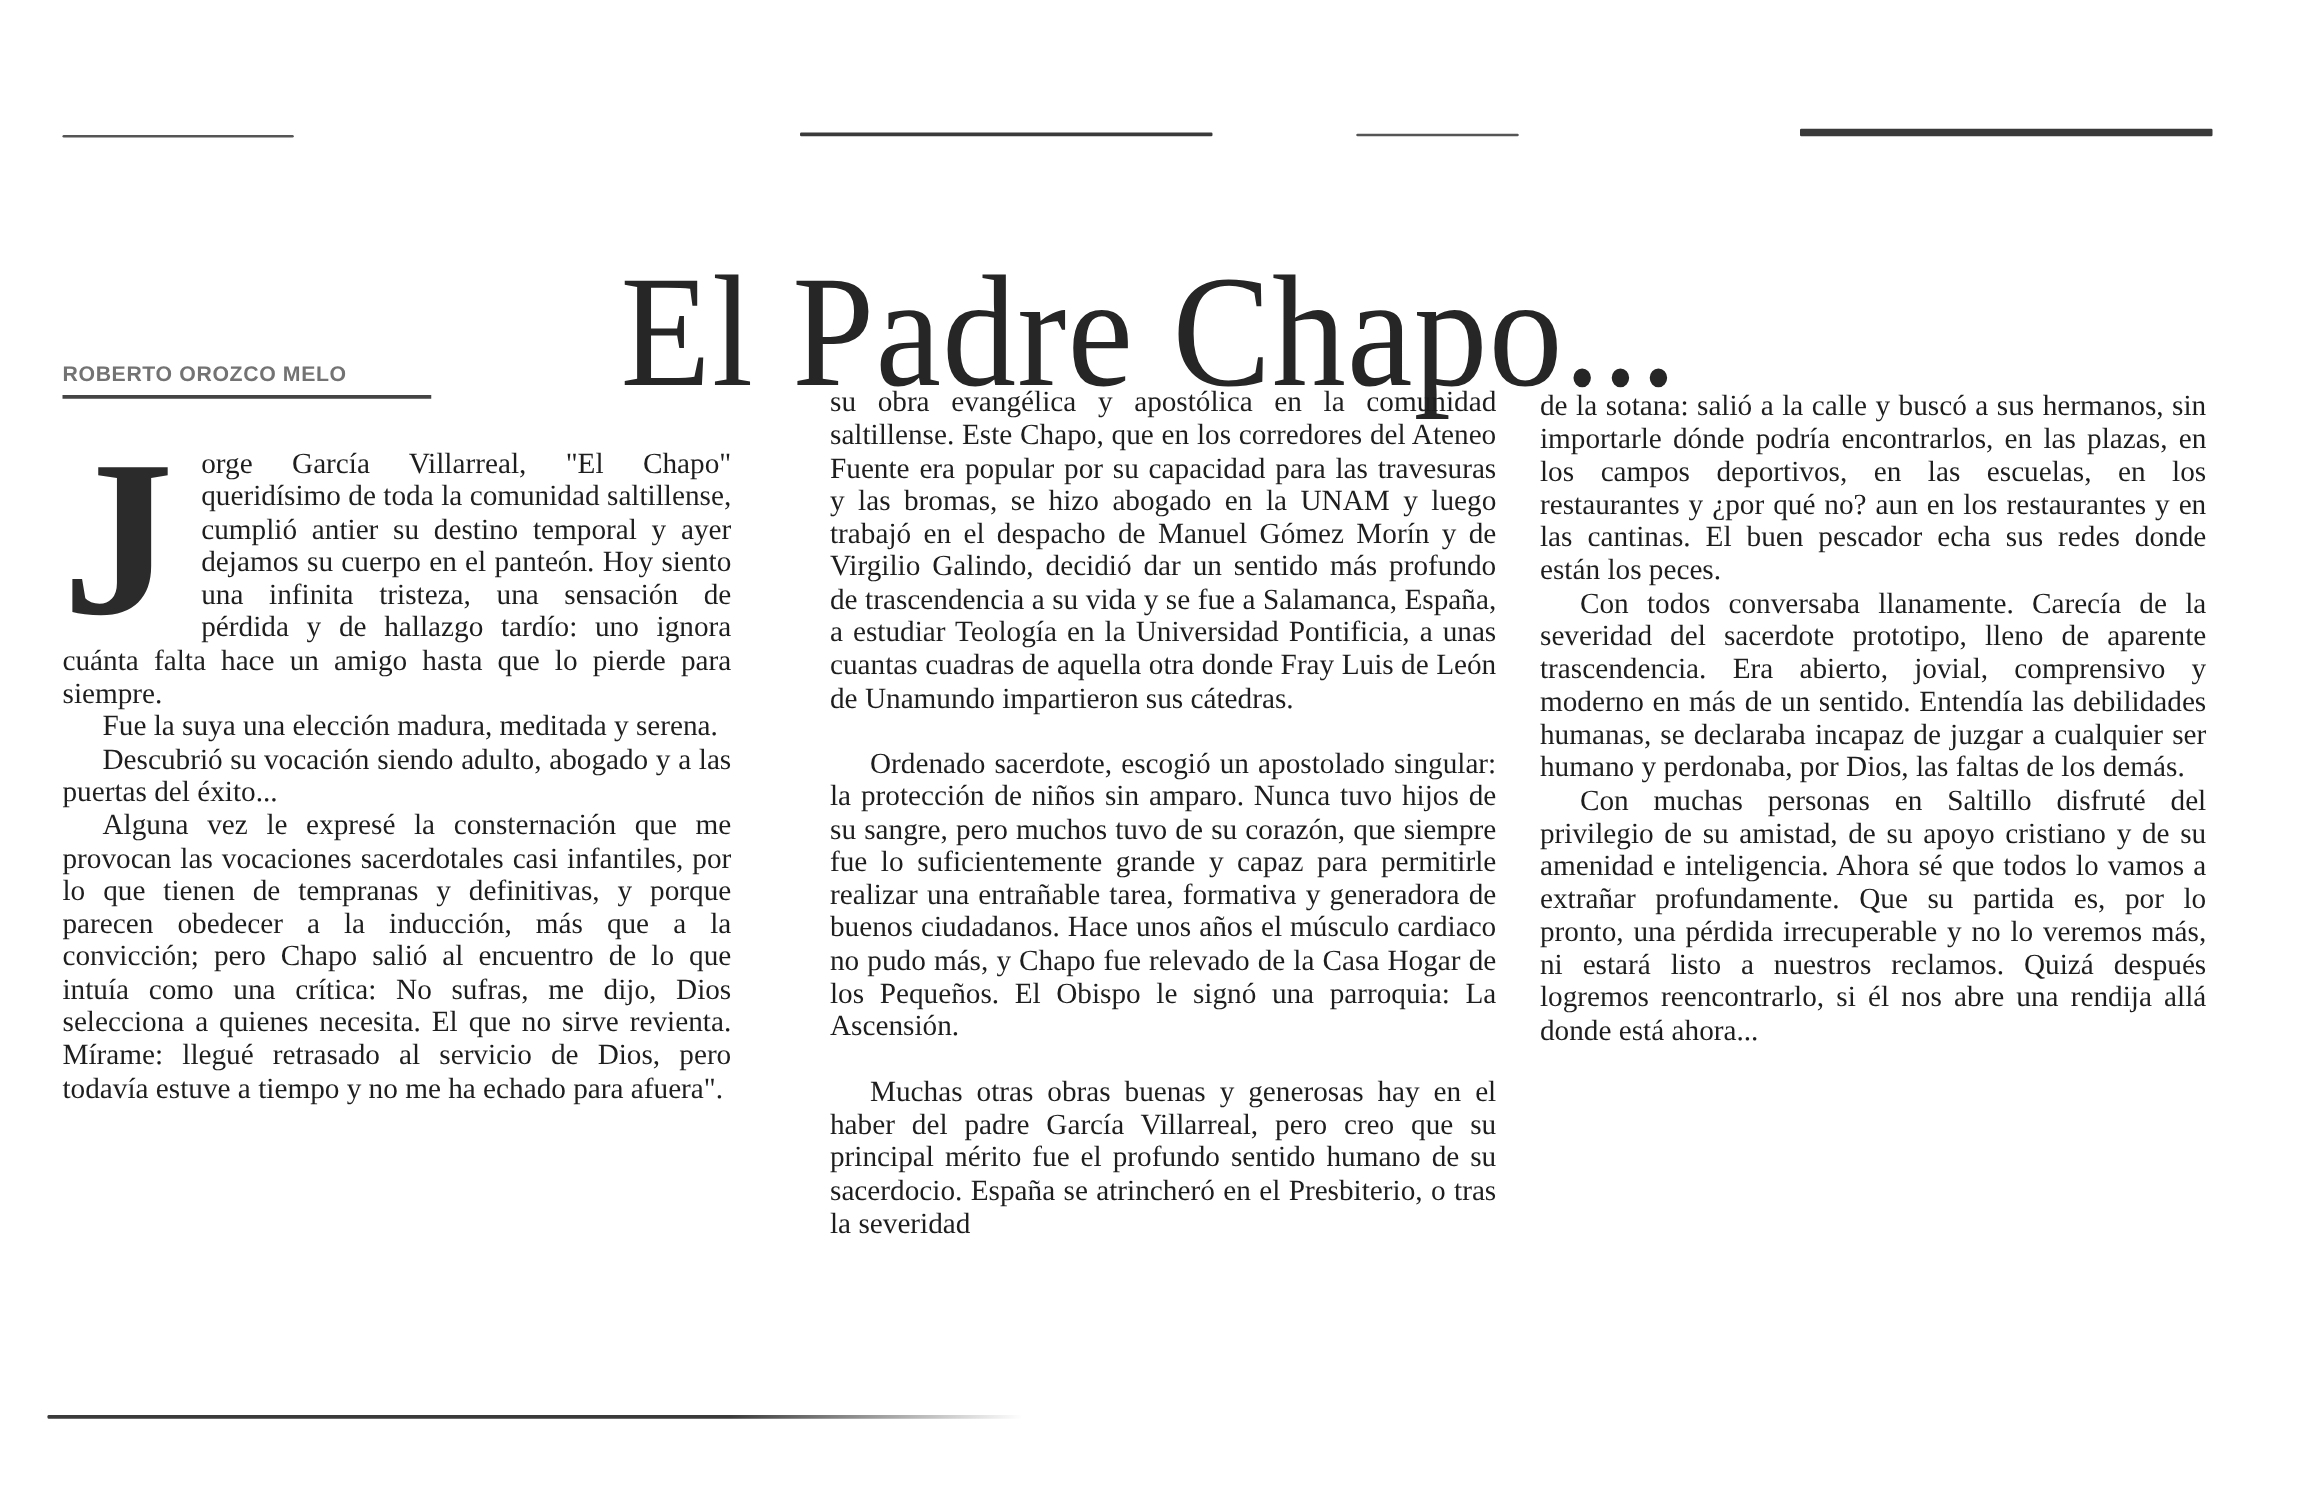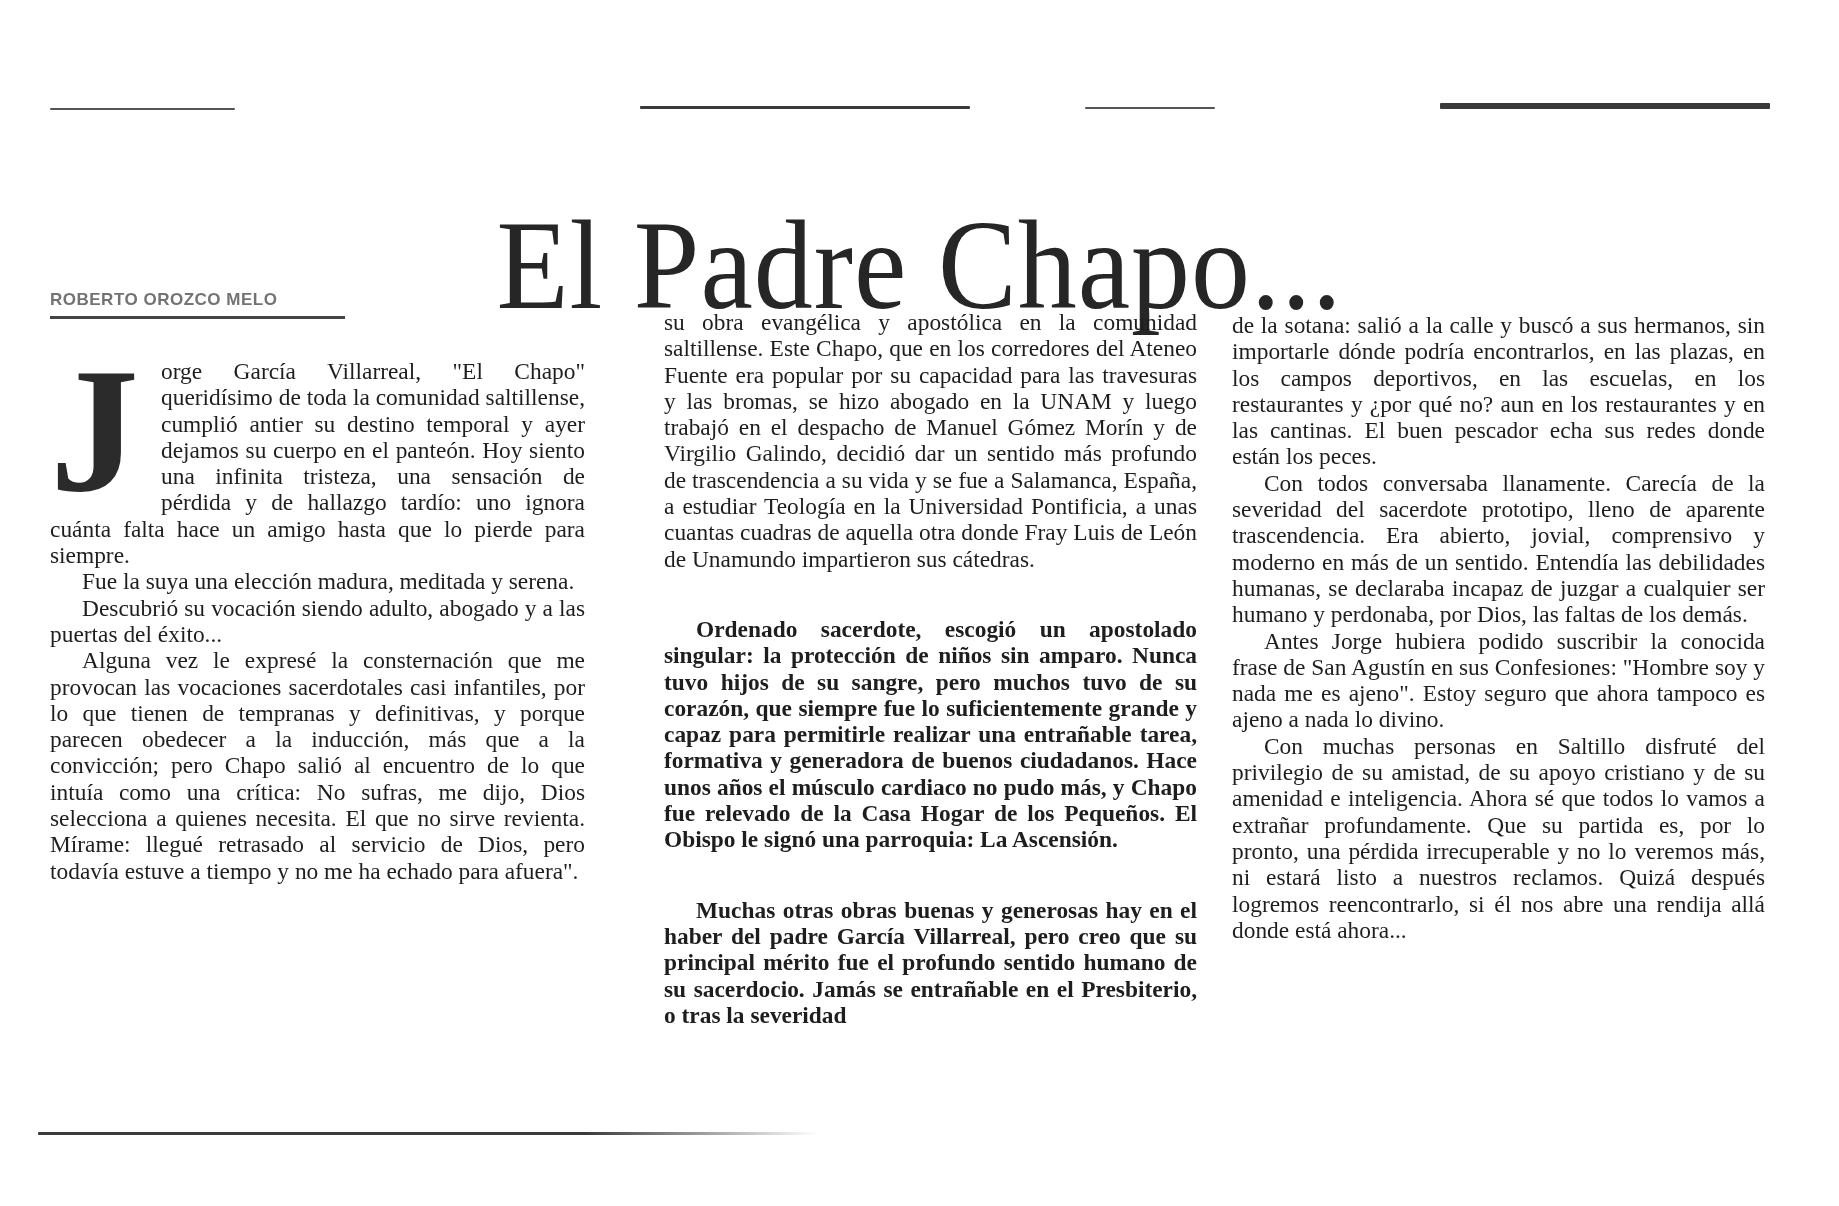--- a/index.html
+++ b/index.html
@@ -22,21 +22,21 @@
       font-family: "Liberation Sans", "DejaVu Sans", sans-serif;
       font-weight: bold; font-size: 17px; letter-spacing: 0.5px; color: #737373;
     }
     .byline-rule { position: absolute; left: 50px; top: 316px; width: 295px; height: 3px; background: #444; }
     .col {
       position: absolute; font-size: 23.4px; line-height: 26.3px;
       text-align: justify; hyphens: manual;
     }
     .col p { margin: 0; text-indent: 32px; }
     .col p.noindent { text-indent: 0; }
-    .col p.gap { margin-top: 44px; font-weight: bold; }
+    .col p.gap { margin-top: 26px; }
     .col1 { left: 50px; top: 358px; width: 535px; }
     .col2 { left: 664px; top: 309px; width: 533px; }
     .col3 { left: 1232px; top: 312px; width: 533px; }
     .dropcap {
       float: left; font-size: 178px; line-height: 140px; height: 140px;
       margin: 2px 14px 0 0; padding-right: 8px; font-weight: bold; color: #2b2b2b;
     }
   </style>
 </head>
 <body>
@@ -54,23 +54,22 @@
 <div class="col col1">
   <p class="noindent"><span class="dropcap">J</span><span>orge García Villarreal, "El Chapo" queridísimo de toda la comunidad saltillense, cumplió antier su destino temporal y ayer dejamos su cuerpo en el panteón. Hoy siento una infinita tristeza, una sensación de pérdida y de hallazgo tardío: uno ignora cuánta falta hace un amigo hasta que lo pierde para siempre.</span></p>
   <p>Fue la suya una elección madura, meditada y serena.</p>
   <p>Descubrió su vocación siendo adulto, abogado y a las puertas del éxito...</p>
   <p>Alguna vez le expresé la consternación que me provocan las vocaciones sacerdotales casi infantiles, por lo que tienen de tempranas y definitivas, y porque parecen obedecer a la inducción, más que a la convicción; pero Chapo salió al encuentro de lo que intuía como una crítica: No sufras, me dijo, Dios selecciona a quienes necesita. El que no sirve revienta. Mírame: llegué retrasado al servicio de Dios, pero todavía estuve a tiempo y no me ha echado para afuera".</p>
 </div>
 
 <div class="col col2">
   <p class="noindent">su obra evangélica y apostólica en la comunidad saltillense. Este Chapo, que en los corredores del Ateneo Fuente era popular por su capacidad para las travesuras y las bromas, se hizo abogado en la UNAM y luego trabajó en el despacho de Manuel Gómez Morín y de Virgilio Galindo, decidió dar un sentido más profundo de trascendencia a su vida y se fue a Salamanca, España, a estudiar Teología en la Universidad Pontificia, a unas cuantas cuadras de aquella otra donde Fray Luis de León de Unamundo impartieron sus cátedras.</p>
   <p class="gap">Ordenado sacerdote, escogió un apostolado singular: la protección de niños sin amparo. Nunca tuvo hijos de su sangre, pero muchos tuvo de su corazón, que siempre fue lo suficientemente grande y capaz para permitirle realizar una entrañable tarea, formativa y generadora de buenos ciudadanos. Hace unos años el músculo cardiaco no pudo más, y Chapo fue relevado de la Casa Hogar de los Pequeños. El Obispo le signó una parroquia: La Ascensión.</p>
-  <p class="gap">Muchas otras obras buenas y generosas hay en el haber del padre García Villarreal, pero creo que su principal mérito fue el profundo sentido humano de su sacerdocio. Jamás se entrañable en el Presbiterio, o tras la severidad</p>
+  <p class="gap">Muchas otras obras buenas y generosas hay en el haber del padre García Villarreal, pero creo que su principal mérito fue el profundo sentido humano de su sacerdocio. España se atrincheró en el Presbiterio, o tras la severidad</p>
 </div>
 
 <div class="col col3">
   <p class="noindent">de la sotana: salió a la calle y buscó a sus hermanos, sin importarle dónde podría encontrarlos, en las plazas, en los campos deportivos, en las escuelas, en los restaurantes y ¿por qué no? aun en los restaurantes y en las cantinas. El buen pescador echa sus redes donde están los peces.</p>
   <p>Con todos conversaba llanamente. Carecía de la severidad del sacerdote prototipo, lleno de aparente trascendencia. Era abierto, jovial, comprensivo y moderno en más de un sentido. Entendía las debilidades humanas, se declaraba incapaz de juzgar a cualquier ser humano y perdonaba, por Dios, las faltas de los demás.</p>
-  <p>Antes Jorge hubiera podido suscribir la conocida frase de San Agustín en sus Confesiones: "Hombre soy y nada me es ajeno". Estoy seguro que ahora tampoco es ajeno a nada lo divino.</p>
   <p>Con muchas personas en Saltillo disfruté del privilegio de su amistad, de su apoyo cristiano y de su amenidad e inteligencia. Ahora sé que todos lo vamos a extrañar profundamente. Que su partida es, por lo pronto, una pérdida irrecuperable y no lo veremos más, ni estará listo a nuestros reclamos. Quizá después logremos reencontrarlo, si él nos abre una rendija allá donde está ahora...</p>
 </div>
 
 <div class="rule" style="left:38px; top:1132px; width:780px; height:3px; background:linear-gradient(to right,#3a3a3a 0%,#3a3a3a 70%,rgba(80,80,80,0) 100%);"></div>
 
 </body></html>

